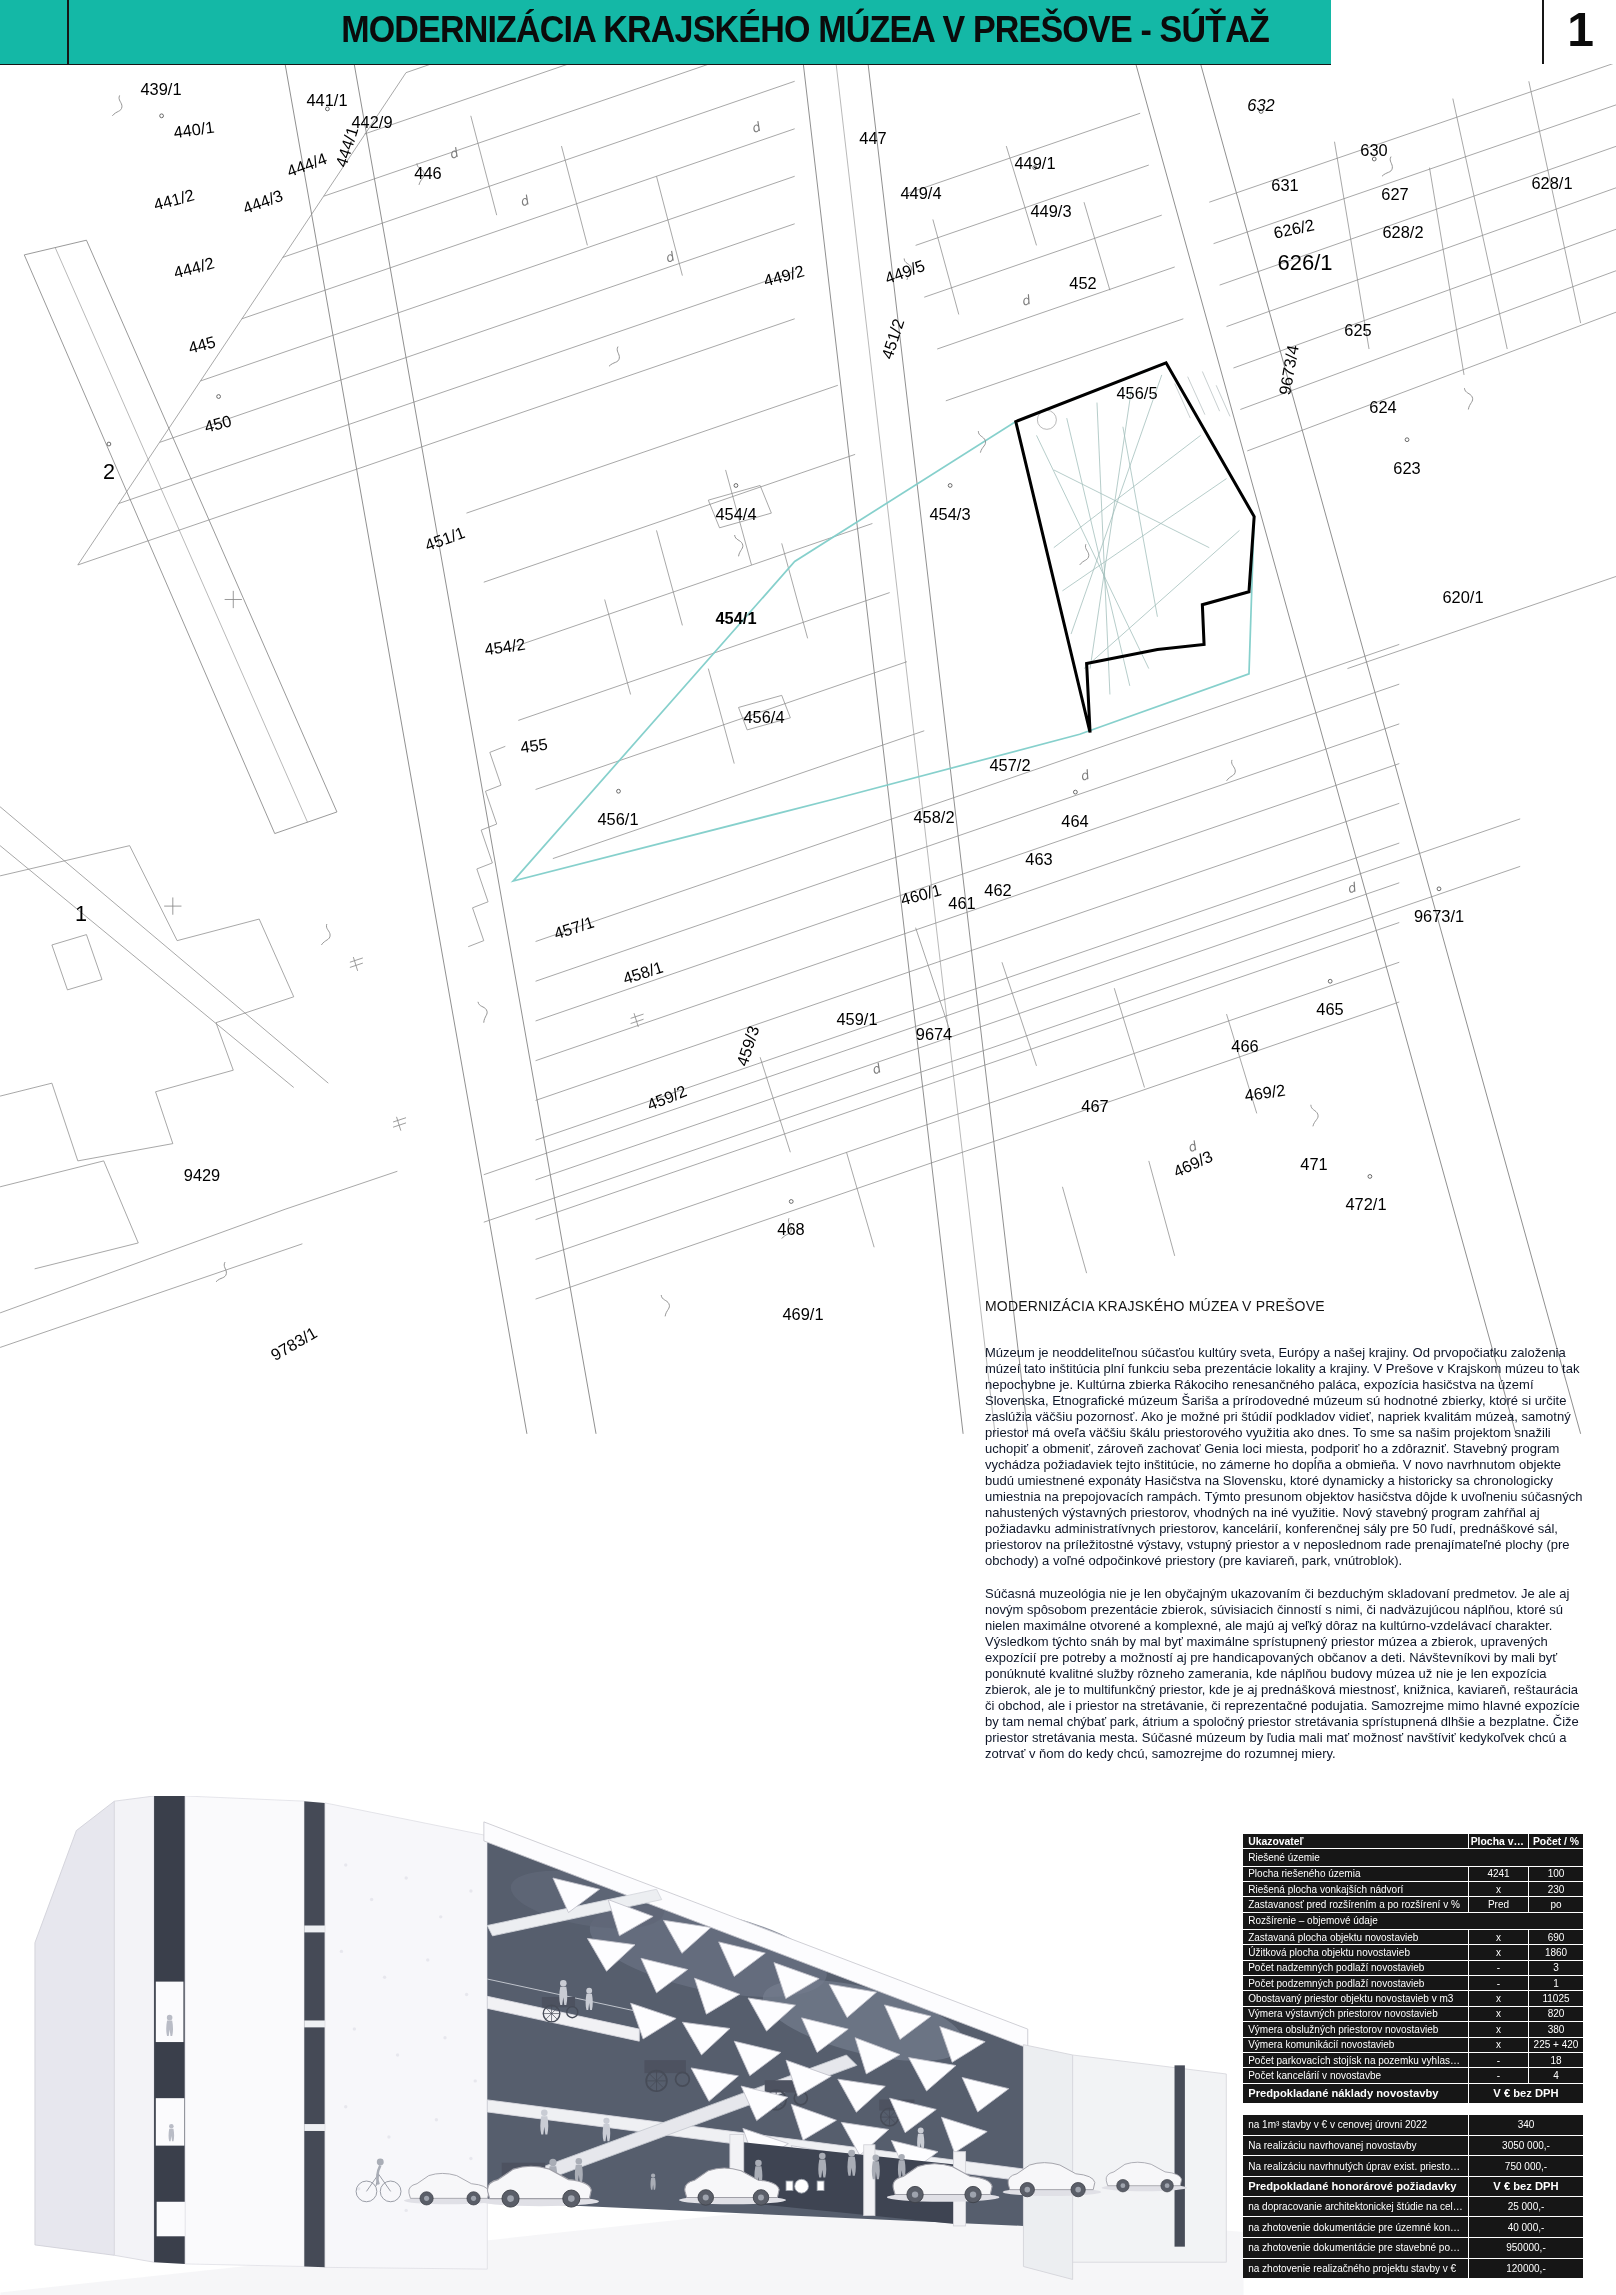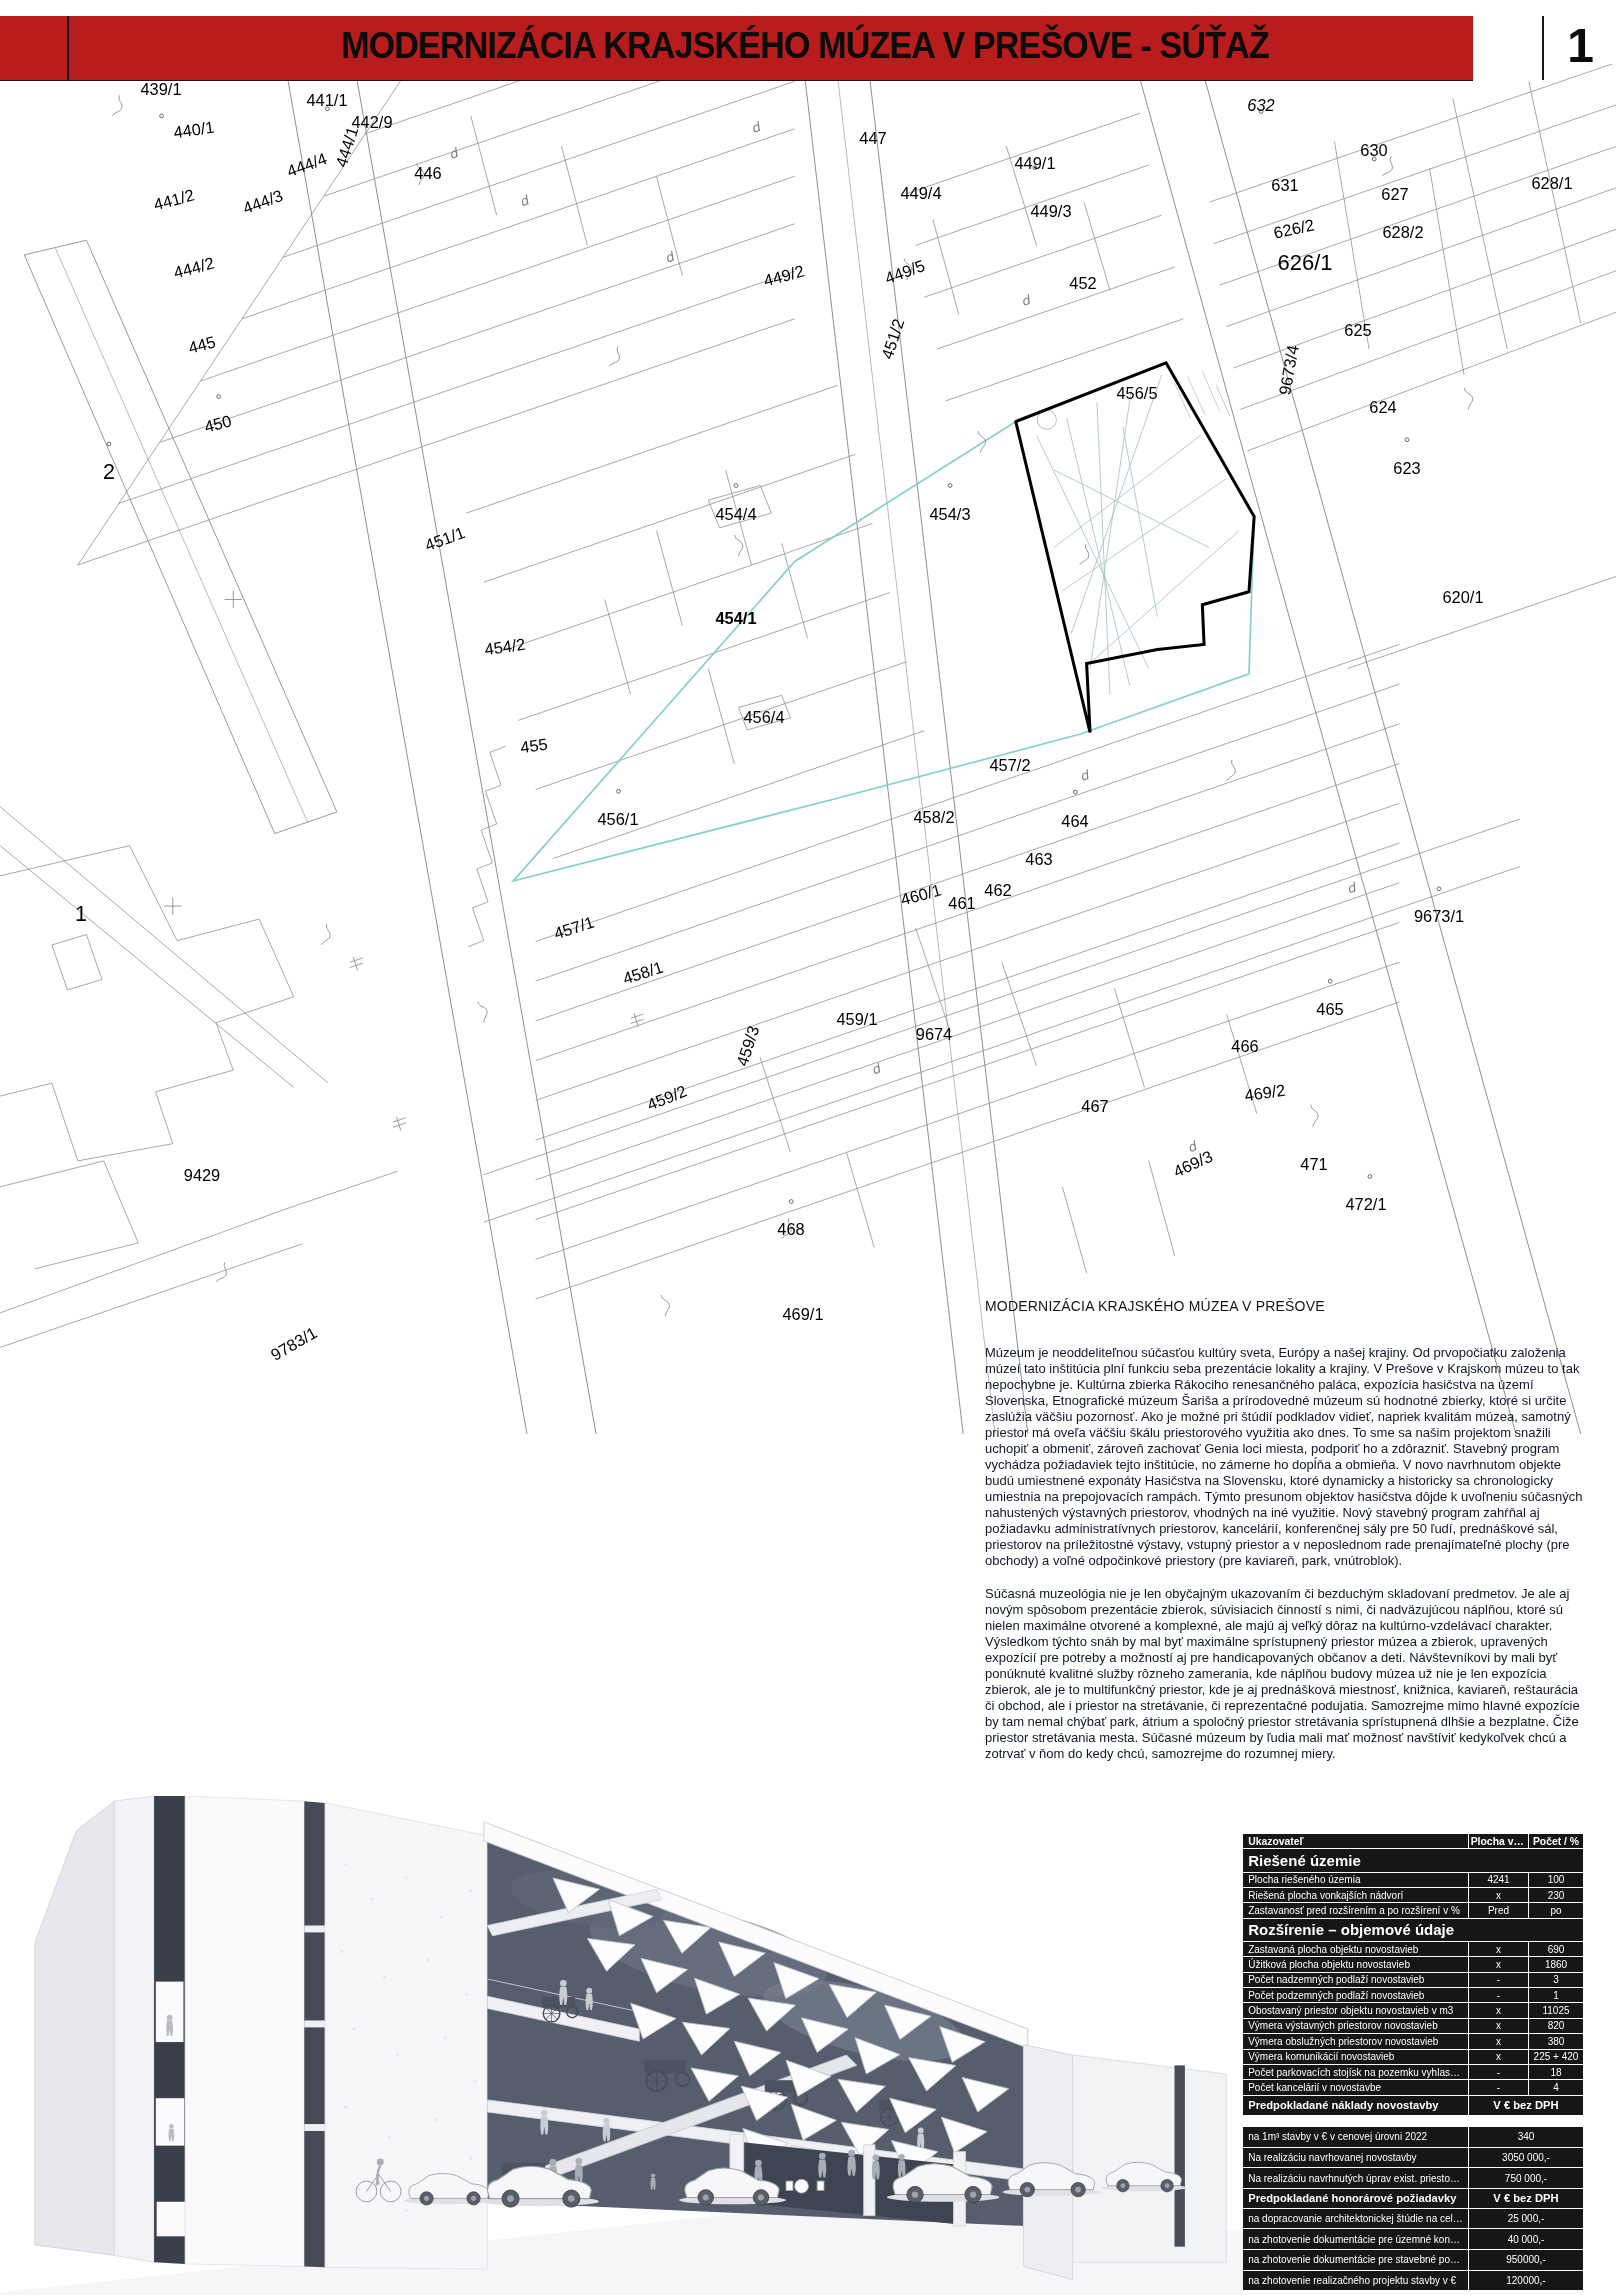--- a/index.html
+++ b/index.html
@@ -1,20 +1,20 @@
 <!DOCTYPE html>
 <html style="font-size:14px"><head>
 <meta charset="utf-8">
 <style>
   html,body{margin:0;padding:0;background:#9a9a9a;}
   .page{position:relative;width:1617px;height:2295px;background:#ffffff;margin:0 auto;
         font-family:"Liberation Sans",sans-serif;color:#111;overflow:hidden;}
 
   
-  .titlebar{position:absolute;left:0;top:16px;width:1473px;height:64px;background:#b91c1c;
+  .titlebar{position:absolute;left:0;top:0;width:1331px;height:64px;background:#14b8a6;
             border-bottom:1.7px solid #161616;z-index:30;}
   .titlebar .vline{position:absolute;top:0;bottom:0;width:1.7px;background:#161616;}
   .vline.l{left:67px;} .vline.r{left:1542px;}
   .main-title{position:absolute;left:69px;top:8.6px;width:1472px;text-align:center;
               font-size:37px;font-weight:700;letter-spacing:-0.9px;transform:scaleX(.92);
               white-space:nowrap;color:#0b0b0b;}
   .sheet-num{position:absolute;left:1544px;top:1.7px;width:73px;text-align:center;
              font-size:48px;font-weight:600;color:#0b0b0b;}
 
   
@@ -32,21 +32,21 @@
 
   
   .spec-table{position:absolute;left:1243px;top:1833px;width:340px;z-index:25;
               border-collapse:separate;border-spacing:0 1.7px;color:#fff;
               font-size:10px;table-layout:fixed;}
   .spec-table col.c1{width:225px;} .spec-table col.c2{width:60px;} .spec-table col.c3{width:55px;}
   .spec-table td,.spec-table th{background:#161616;padding:1.7px 5.2px;vertical-align:middle;
               overflow:hidden;white-space:nowrap;text-overflow:ellipsis;}
   .spec-table th{text-align:left;font-size:10.4px;}
   .spec-table th.val,.spec-table td.val{text-align:center;border-left:1.7px solid #fff;padding:1.7px 1.7px;}
-  .spec-table tr.section td{font-size:15px;font-weight:700;padding:2.6px 5.2px;}
+  .spec-table tr.section td{font-size:10px;font-weight:400;padding:2.6px 5.2px;}
   .spec-table tr.cost-header td{font-size:11.2px;font-weight:700;padding:3.5px 5.2px;}
   .spec-table tr.cost td{padding:4.3px 5.2px;}
   .spec-table tr.spacer td{background:transparent;border:none;height:10.4px;padding:0;}
 
   
   .render{position:absolute;left:0;top:1796px;width:1244px;height:499px;z-index:5;}
 </style>
 </head>
 <body>
 

